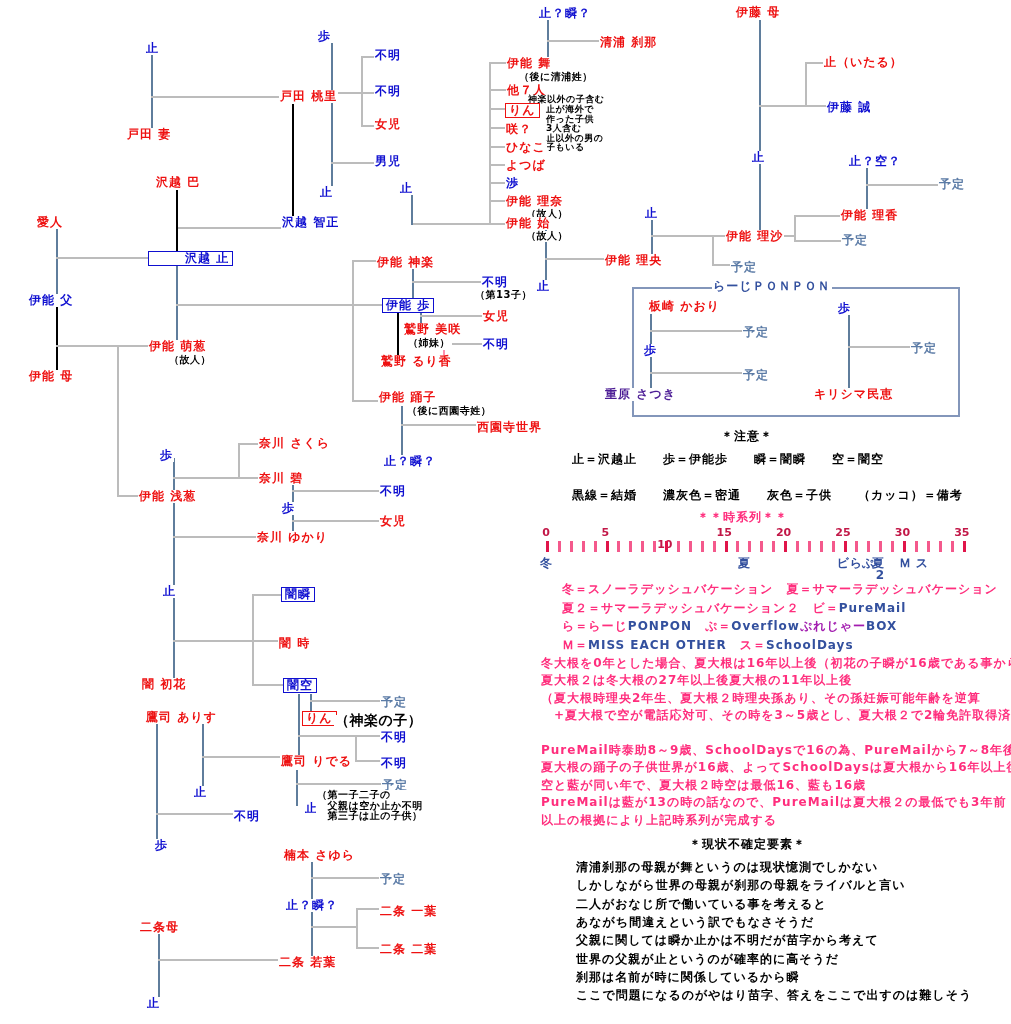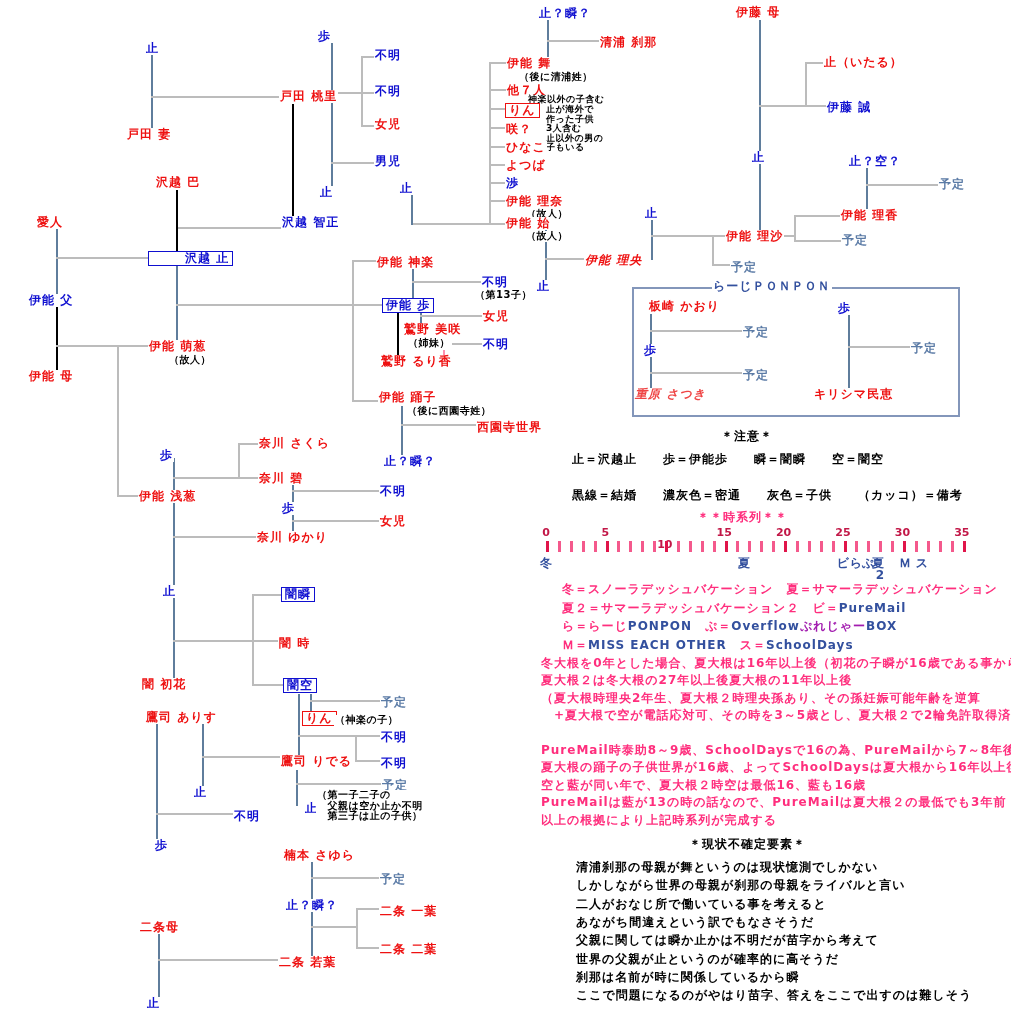--- a/index.html
+++ b/index.html
@@ -166,55 +166,55 @@
     <div class="lbl" style="left: 403px; top: 323px; color: rgb(238, 17, 17);">鷲野 美咲</div>
     <div class="lbl" style="left: 407px; top: 338px; color: rgb(0, 0, 0); font-size: 10px; line-height: 10.5px; letter-spacing: 0.5px;">（姉妹）</div>
     <div class="lbl" style="left: 482px; top: 338px; color: rgb(15, 15, 208);">不明</div>
     <div class="lbl" style="left: 380px; top: 355px; color: rgb(238, 17, 17);">鷲野 るり香</div>
     <div class="lbl" style="left: 378px; top: 391px; color: rgb(238, 17, 17);">伊能 踊子</div>
     <div class="lbl" style="left: 406px; top: 406px; color: rgb(0, 0, 0); font-size: 10px; line-height: 10.5px; letter-spacing: 0.5px;">（後に西園寺姓）</div>
     <div class="lbl" style="left: 476px; top: 421px; color: rgb(238, 17, 17);">西園寺世界</div>
     <div class="lbl" style="left: 383px; top: 455px; color: rgb(15, 15, 208);">止？瞬？</div>
     <div class="lbl" style="left: 536px; top: 280px; color: rgb(15, 15, 208);">止</div>
     <div class="lbl" style="left: 644px; top: 207px; color: rgb(15, 15, 208);">止</div>
-    <div class="lbl" style="left: 584px; top: 254px; color: rgb(238, 17, 17); font-style: italic;">伊能 理央</div>
+    <div class="lbl" style="left: 604px; top: 254px; color: rgb(238, 17, 17);">伊能 理央</div>
     <div class="lbl" style="left: 725px; top: 230px; color: rgb(238, 17, 17);">伊能 理沙</div>
     <div class="lbl" style="left: 730px; top: 261px; color: rgb(91, 123, 166);">予定</div>
     <div class="lbl" style="left: 735px; top: 6px; color: rgb(238, 17, 17);">伊藤 母</div>
     <div class="lbl" style="left: 823px; top: 56px; color: rgb(238, 17, 17);">止（いたる）</div>
     <div class="lbl" style="left: 826px; top: 101px; color: rgb(15, 15, 208);">伊藤 誠</div>
     <div class="lbl" style="left: 751px; top: 151px; color: rgb(15, 15, 208);">止</div>
     <div class="lbl" style="left: 848px; top: 155px; color: rgb(15, 15, 208);">止？空？</div>
     <div class="lbl" style="left: 938px; top: 178px; color: rgb(91, 123, 166);">予定</div>
     <div class="lbl" style="left: 840px; top: 209px; color: rgb(238, 17, 17);">伊能 理香</div>
     <div class="lbl" style="left: 841px; top: 234px; color: rgb(91, 123, 166);">予定</div>
     <div class="lbl" style="left: 648px; top: 300px; color: rgb(238, 17, 17);">板崎 かおり</div>
     <div class="lbl" style="left: 742px; top: 326px; color: rgb(91, 123, 166);">予定</div>
     <div class="lbl" style="left: 643px; top: 344px; color: rgb(15, 15, 208);">歩</div>
     <div class="lbl" style="left: 742px; top: 369px; color: rgb(91, 123, 166);">予定</div>
-    <div class="lbl" style="left: 634px; top: 388px; color: #ef4444; font-style: italic;">重原 さつき</div>
+    <div class="lbl" style="left: 604px; top: 388px; color: #4c1d95;">重原 さつき</div>
     <div class="lbl" style="left: 837px; top: 302px; color: rgb(15, 15, 208);">歩</div>
     <div class="lbl" style="left: 910px; top: 342px; color: rgb(91, 123, 166);">予定</div>
     <div class="lbl" style="left: 813px; top: 388px; color: rgb(238, 17, 17);">キリシマ民恵</div>
     <div class="lbl" style="left: 159px; top: 449px; color: rgb(15, 15, 208);">歩</div>
     <div class="lbl" style="left: 258px; top: 437px; color: rgb(238, 17, 17);">奈川 さくら</div>
     <div class="lbl" style="left: 258px; top: 472px; color: rgb(238, 17, 17);">奈川 碧</div>
     <div class="lbl" style="left: 379px; top: 485px; color: rgb(15, 15, 208);">不明</div>
     <div class="lbl" style="left: 281px; top: 502px; color: rgb(15, 15, 208);">歩</div>
     <div class="lbl" style="left: 379px; top: 515px; color: rgb(238, 17, 17);">女児</div>
     <div class="lbl" style="left: 138px; top: 490px; color: rgb(238, 17, 17);">伊能 浅葱</div>
     <div class="lbl" style="left: 256px; top: 531px; color: rgb(238, 17, 17);">奈川 ゆかり</div>
     <div class="lbl" style="left: 162px; top: 585px; color: rgb(15, 15, 208);">止</div>
     <div class="lbl boxed" style="left: 281px; top: 587px; color: rgb(15, 15, 208);">闇瞬</div>
     <div class="lbl" style="left: 278px; top: 637px; color: rgb(238, 17, 17);">闇 時</div>
     <div class="lbl" style="left: 141px; top: 678px; color: rgb(238, 17, 17);">闇 初花</div>
     <div class="lbl boxed" style="left: 283px; top: 678px; color: rgb(15, 15, 208);">闇空</div>
     <div class="lbl" style="left: 380px; top: 696px; color: rgb(91, 123, 166);">予定</div>
     <div class="lbl boxed" style="left: 302px; top: 711px; color: rgb(238, 17, 17);">りん</div>
-    <div class="lbl" style="left: 334px; top: 715px; color: rgb(0, 0, 0); font-size: 10px; line-height: 10.5px; letter-spacing: 0.5px;">（神楽の子）</div>
+    <div class="lbl" style="left: 334px; top: 715px; color: rgb(0, 0, 0); font-size: 14px; line-height: 10.5px; letter-spacing: 0.5px;">（神楽の子）</div>
     <div class="lbl" style="left: 380px; top: 731px; color: rgb(15, 15, 208);">不明</div>
     <div class="lbl" style="left: 145px; top: 711px; color: rgb(238, 17, 17);">鷹司 ありす</div>
     <div class="lbl" style="left: 280px; top: 755px; color: rgb(238, 17, 17);">鷹司 りでる</div>
     <div class="lbl" style="left: 380px; top: 757px; color: rgb(15, 15, 208);">不明</div>
     <div class="lbl" style="left: 381px; top: 779px; color: rgb(91, 123, 166);">予定</div>
     <div class="lbl" style="left: 304px; top: 802px; color: rgb(15, 15, 208);">止</div>
     <div class="lbl" style="left: 316px; top: 790px; color: rgb(0, 0, 0); font-size: 10px; line-height: 10.5px; letter-spacing: 0.5px;">（第一子二子の
 　父親は空か止か不明
 　第三子は止の子供）</div>
     <div class="lbl" style="left: 193px; top: 786px; color: rgb(15, 15, 208);">止</div>

